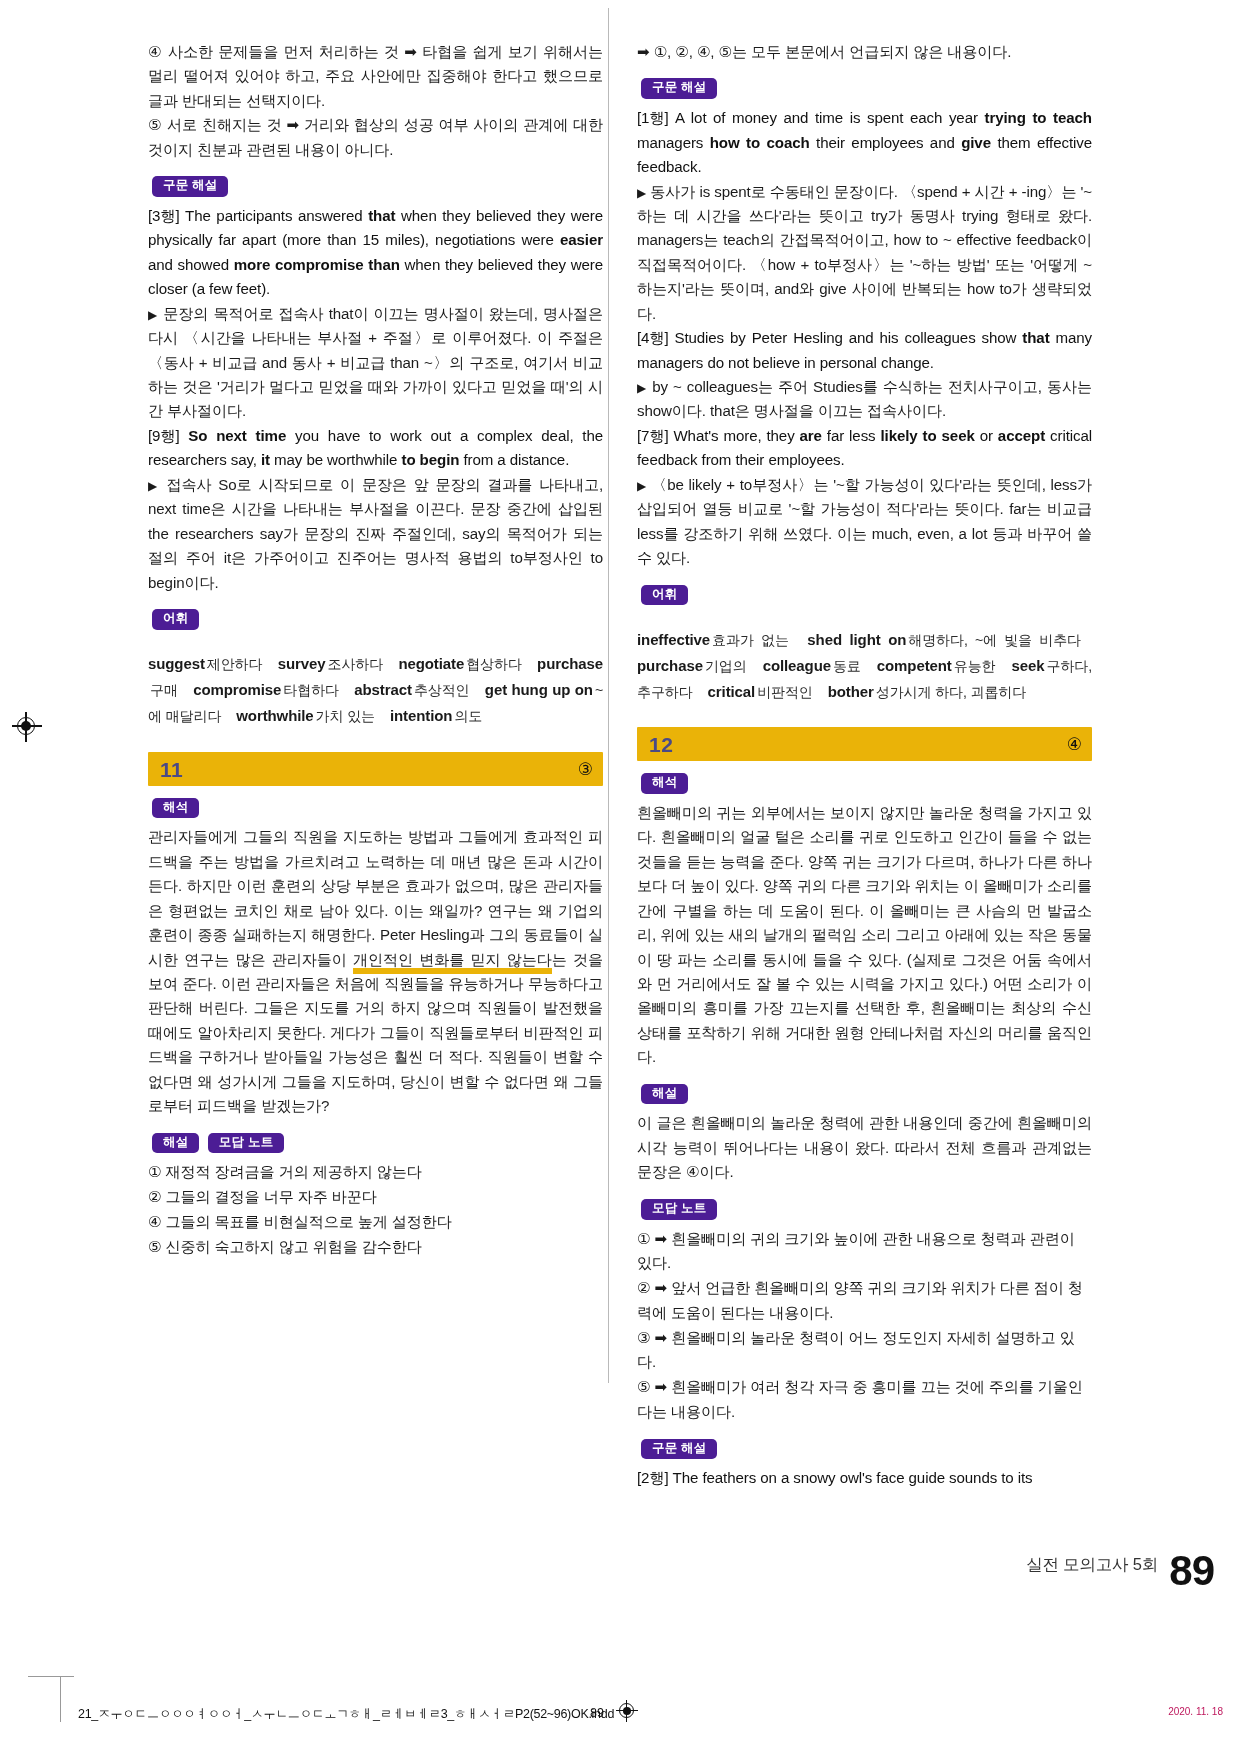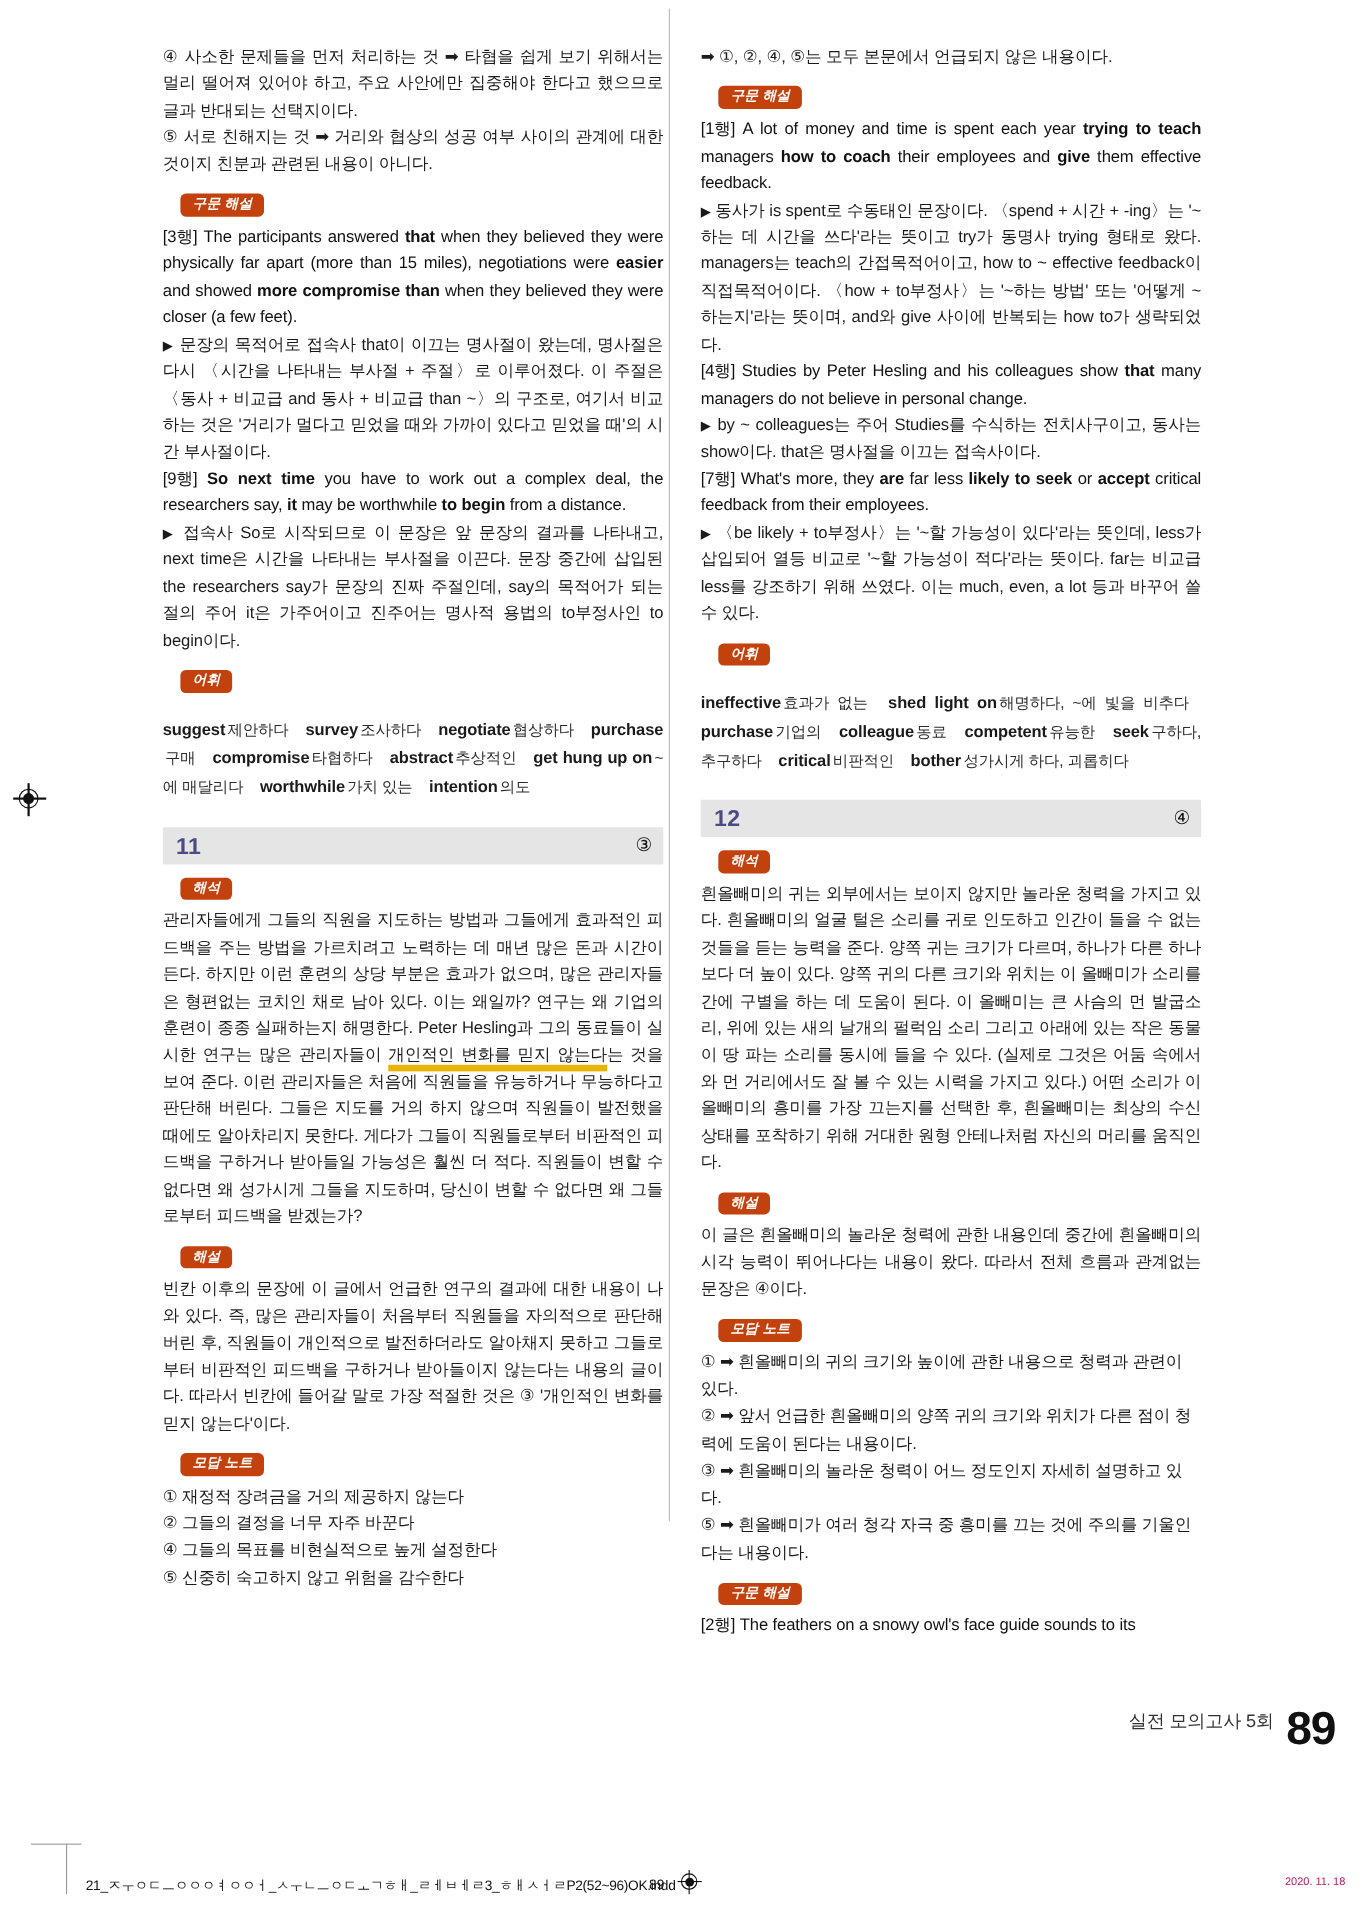--- a/index.html
+++ b/index.html
@@ -104,37 +104,36 @@
     text-align: justify;
     letter-spacing: -0.1px;
   }
   .arrow-item .tri { font-size: 12px; }
 
   b, strong { font-weight: 700; }
 
   
   .chip {
     display: inline-block;
-    background: #c2410c;
+    background: #4c1d95;
     color: #ffffff;
     font-size: 12.5px;
     font-weight: 700;
     letter-spacing: 0.2px;
     padding: 3px 11px 4px 11px;
     border-radius: 5px;
     line-height: 1.1;
-    margin: 14px 0 7px 16px;
-    font-style: italic;
+    margin: 14px 0 7px 4px;
   }
   .chip-first { margin-top: 8px; }
 
   
   .qhead {
     position: relative;
-    background: #e5e5e5;
+    background: #eab308;
     height: 34px;
     margin: 22px 0 4px 0;
     border-radius: 1px;
   }
   .qhead .qnum {
     position: absolute;
     left: 12px;
     top: 6px;
     font-size: 21px;
     font-weight: 700;
@@ -349,21 +348,20 @@
         <span class="qnum">11</span>
         <span class="qans">③</span>
       </div>
 
       <div class="chip chip-first">해석</div>
       <p class="kr">
         관리자들에게 그들의 직원을 지도하는 방법과 그들에게 효과적인 피드백을 주는 방법을 가르치려고 노력하는 데 매년 많은 돈과 시간이 든다. 하지만 이런 훈련의 상당 부분은 효과가 없으며, 많은 관리자들은 형편없는 코치인 채로 남아 있다. 이는 왜일까? 연구는 왜 기업의 훈련이 종종 실패하는지 해명한다. Peter Hesling과 그의 동료들이 실시한 연구는 많은 관리자들이 <span class="ul">개인적인 변화를 믿지 않는다</span>는 것을 보여 준다. 이런 관리자들은 처음에 직원들을 유능하거나 무능하다고 판단해 버린다. 그들은 지도를 거의 하지 않으며 직원들이 발전했을 때에도 알아차리지 못한다. 게다가 그들이 직원들로부터 비판적인 피드백을 구하거나 받아들일 가능성은 훨씬 더 적다. 직원들이 변할 수 없다면 왜 성가시게 그들을 지도하며, 당신이 변할 수 없다면 왜 그들로부터 피드백을 받겠는가?
       </p>
 
       <div class="chip">해설</div>
-      <p class="kr">빈칸 이후의 문장에 이 글에서 언급한 연구의 결과에 대한 내용이 나와 있다. 즉, 많은 관리자들이 처음부터 직원들을 자의적으로 판단해 버린 후, 직원들이 개인적으로 발전하더라도 알아채지 못하고 그들로부터 비판적인 피드백을 구하거나 받아들이지 않는다는 내용의 글이다. 따라서 빈칸에 들어갈 말로 가장 적절한 것은 ③ '개인적인 변화를 믿지 않는다'이다.</p>
 
       <div class="chip">모답 노트</div>
       <p class="optline">① 재정적 장려금을 거의 제공하지 않는다</p>
       <p class="optline">② 그들의 결정을 너무 자주 바꾼다</p>
       <p class="optline">④ 그들의 목표를 비현실적으로 높게 설정한다</p>
       <p class="optline">⑤ 신중히 숙고하지 않고 위험을 감수한다</p>
 
     </div>
 
     <div class="col col-right">

